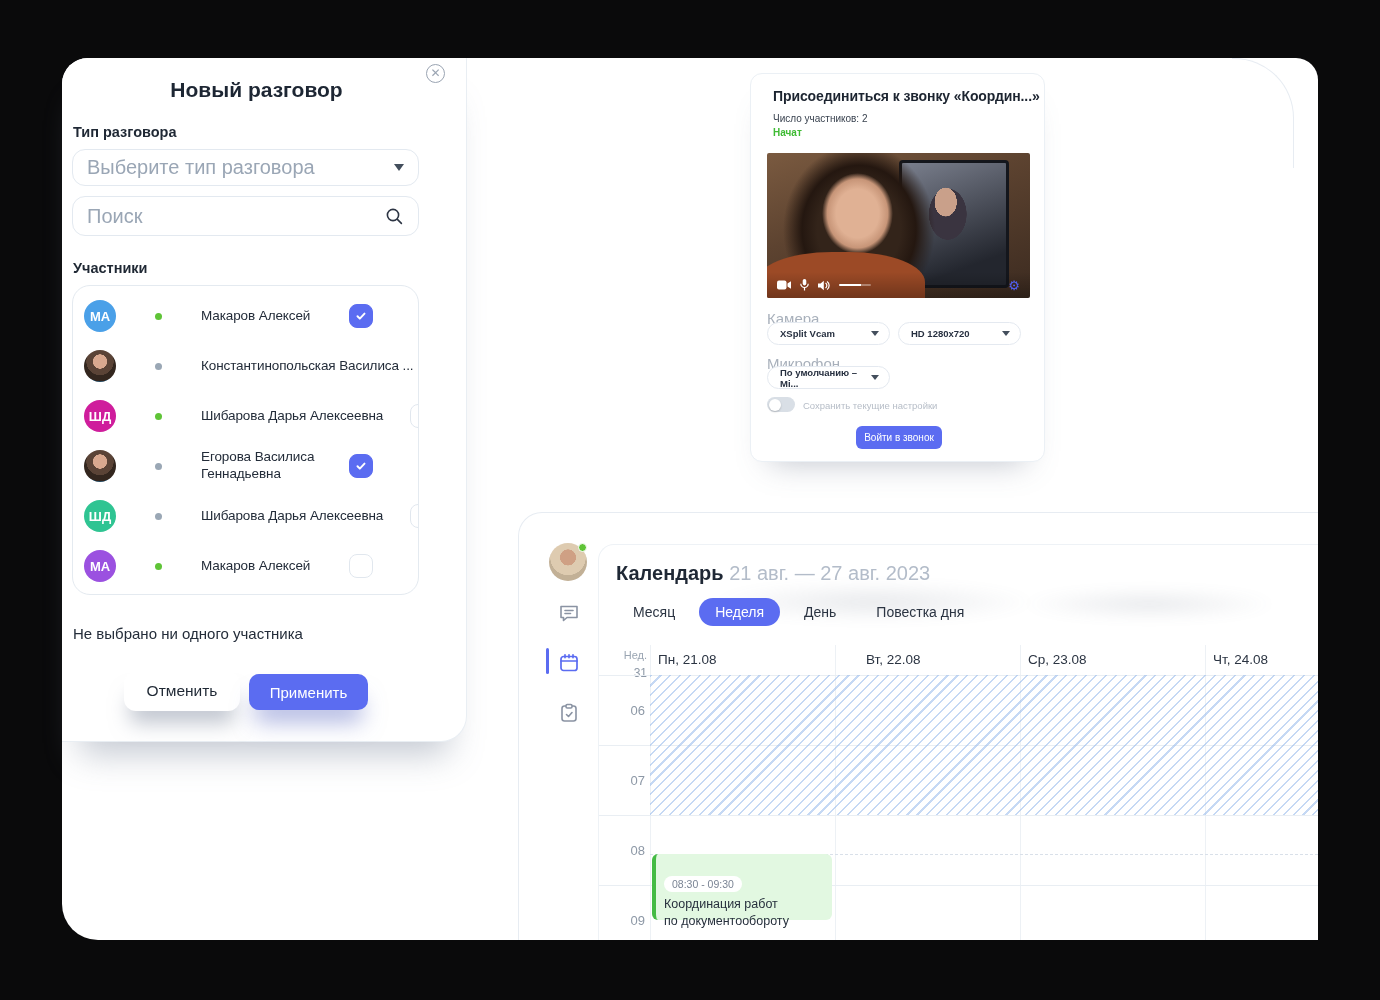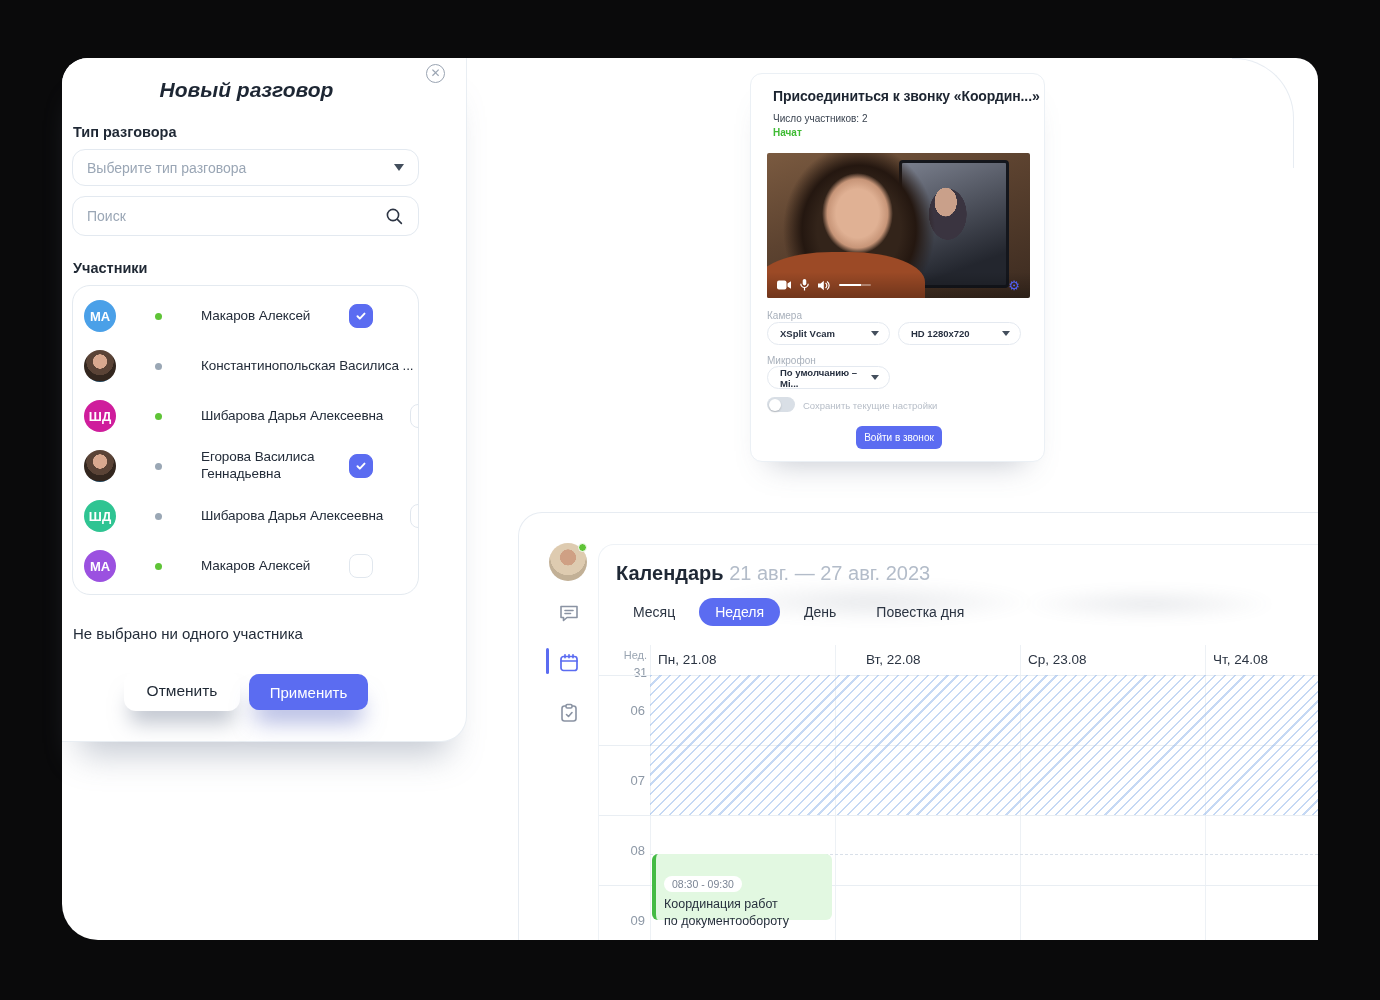--- a/index.html
+++ b/index.html
@@ -11,29 +11,29 @@
             background:#fff; border-radius:26px 22px 0 36px; }
   .corner-arc { position:absolute; top:0; right:24px; width:62px; height:110px;
                 border-top:1px solid #e7ecf2; border-right:1px solid #e7ecf2;
                 border-top-right-radius:60px; }
 
   
   .dialog { position:absolute; left:0; top:0; width:405px; height:684px; background:#fff;
             border-right:1px solid #e9eef3; border-bottom:1px solid #e9eef3;
             border-radius:26px 0 26px 0; z-index:6;
             box-shadow:0 30px 34px -18px rgba(125,135,155,.45); }
-  .dlg-title { position:absolute; top:20px; left:11px; width:347px; text-align:center;
-               font-size:21px; font-weight:600; color:#1d2633;font-style:italic; }
+  .dlg-title { position:absolute; top:20px; left:21px; width:347px; text-align:center;
+               font-size:21px; font-weight:600; color:#1d2633; }
   .close-btn { position:absolute; top:6px; right:21px; width:19px; height:19px; border-radius:50%;
                border:1.5px solid #9aa4b2; color:#9aa4b2; font-size:12px; line-height:16px;
                text-align:center; cursor:pointer; background:#fff; }
   .fld-label { position:absolute; left:11px; font-size:14.5px; font-weight:600; color:#1f2834; }
   .sel-box, .search-box { position:absolute; left:10px; width:347px; background:#fff;
                border:1px solid #e3e9f0; border-radius:13px; display:flex; align-items:center;
-               padding:0 14px; color:#9aa6b5; font-size:14px; }
+               padding:0 14px; color:#9aa6b5; font-size:20px; }
   .sel-box { top:91px; height:37px; }
   .search-box { top:138px; height:40px;align-items:center; }
   .caret-down { margin-left:auto; width:0; height:0; border-left:5.5px solid transparent;
                 border-right:5.5px solid transparent; border-top:7px solid #434e5c; }
   .search-ic { margin-left:auto; }
   .plist { position:absolute; left:10px; top:227px; width:347px; height:310px;
            border:1px solid #e4eaf0; border-radius:18px; padding:5px 0; overflow:hidden; }
   .p-row { display:flex; align-items:center; height:50px; padding:0 45px 0 11px;gap:27px; }
   .avatar { width:32px; height:32px; border-radius:50%; flex:0 0 32px; color:#fff;
             font-size:13px; font-weight:700; display:flex; align-items:center; justify-content:center; }
@@ -72,21 +72,21 @@
            background:radial-gradient(closest-side,#33241a 55%, #241710 75%, rgba(0,0,0,0)); }
   .v-face { position:absolute; left:21%; top:14%; width:27%; height:56%; border-radius:50%;
            background:radial-gradient(closest-side,#e0b194 60%, #c79578 85%, rgba(0,0,0,0)); }
   .v-jacket { position:absolute; left:-4%; bottom:-14%; width:64%; height:46%;
            border-radius:45% 45% 0 0; background:#9c4a26; }
   .v-bar { position:absolute; left:0; right:0; bottom:0; height:26px; display:flex; align-items:center;
            padding:0 10px; gap:9px; background:linear-gradient(rgba(0,0,0,0), rgba(0,0,0,.28)); }
   .v-slider { width:32px; height:2.5px; background:linear-gradient(to right,#fff 70%, rgba(255,255,255,.35) 70%);
            border-radius:2px; }
   .v-gear { margin-left:auto; color:#5160f5; font-size:13px; line-height:1; }
-  .dev-label { position:absolute; font-size:10px; color:#a8b0bb; }
+  .dev-label { position:absolute; font-size:15px; color:#a8b0bb; }
   .dev-sel { position:absolute; height:23px; width:123px; border:1px solid #e4e9f0; border-radius:12px;
              display:flex; align-items:center; padding:0 10px 0 12px; font-size:9.5px; font-weight:600;
              color:#273040; background:#fff; }
   .dev-sel .caret-down { border-left-width:4px; border-right-width:4px; border-top-width:5.5px; }
   .toggle { position:absolute; left:16px; top:323px; width:28px; height:15px; border-radius:8px;
             background:#d9dfe6; }
   .toggle .knob { position:absolute; left:1.5px; top:1.5px; width:12px; height:12px; border-radius:50%;
             background:#fff; box-shadow:0 1px 2px rgba(0,0,0,.2); }
   .toggle-label { position:absolute; left:52px; top:326px; font-size:9.5px; color:#b6bdc7; }
   .btn-join { position:absolute; left:105px; top:352px; width:86px; height:23px; background:#5b6cf1;

